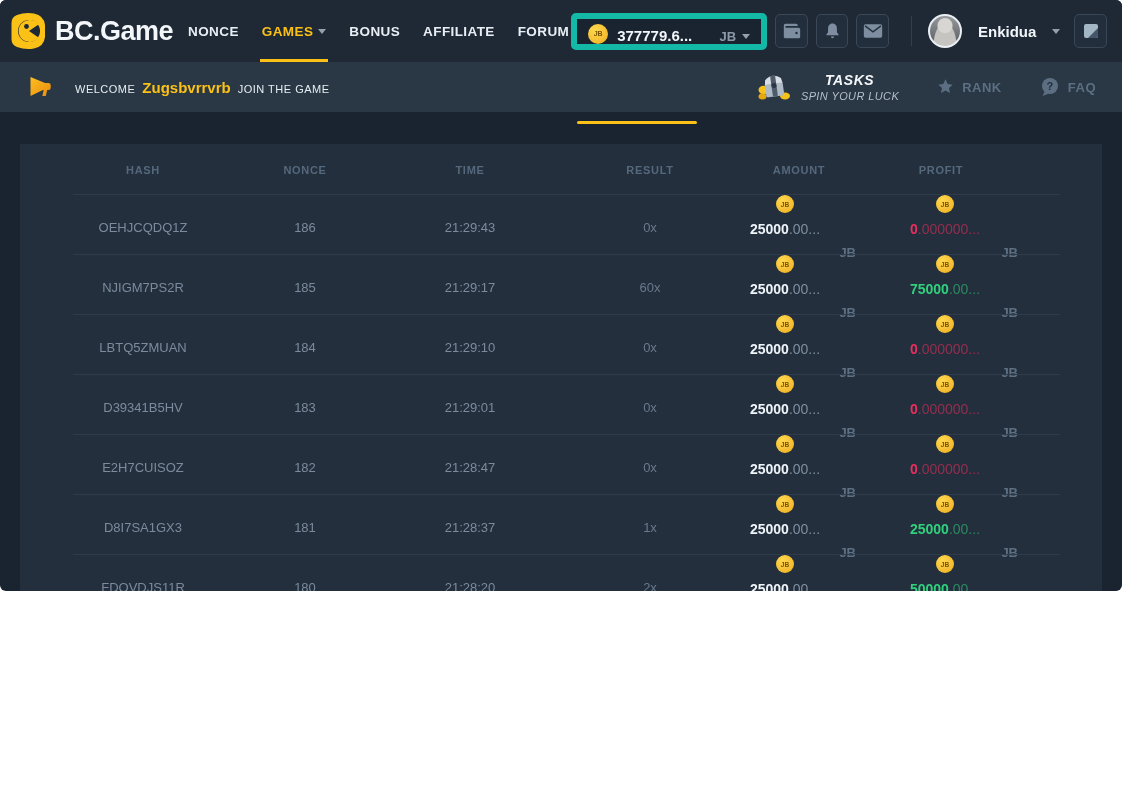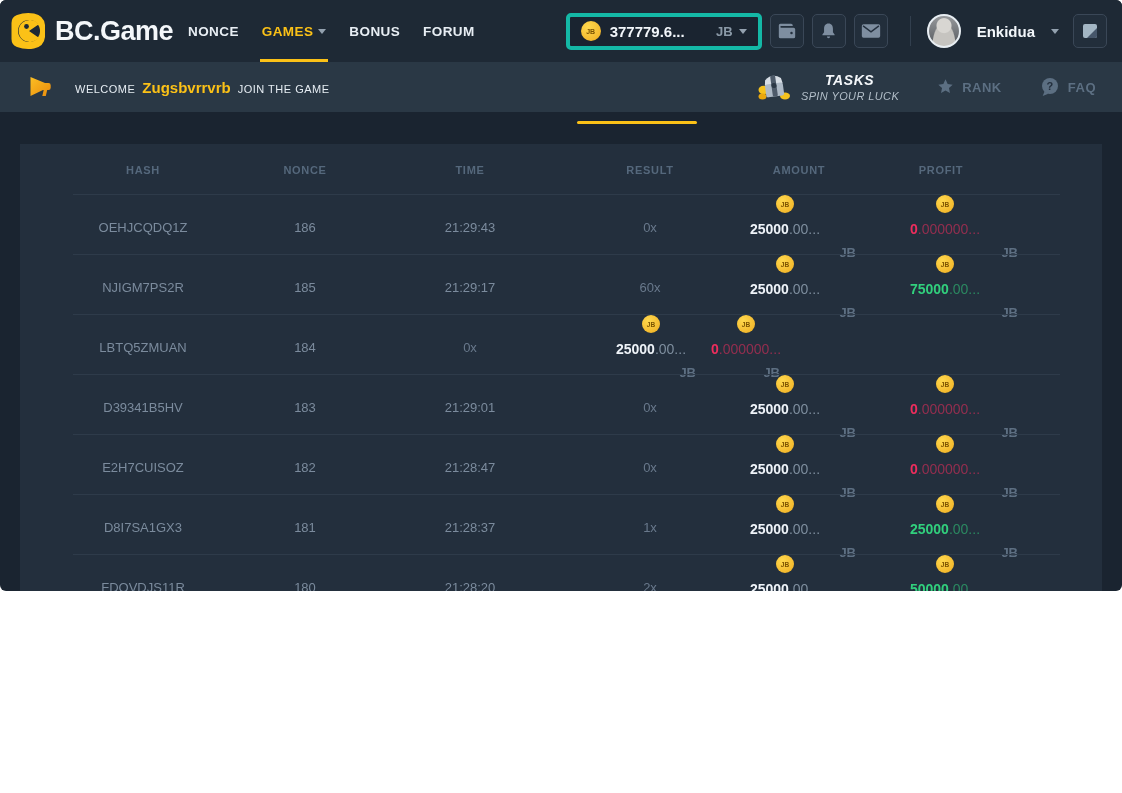--- a/index.html
+++ b/index.html
@@ -12,22 +12,22 @@
   .logo-text { color:#f4f7fa; font-size:27px; font-weight:bold; letter-spacing:-0.5px; }
   .mainnav { display:flex; gap:19px; margin-left:13px; height:62px; }
   .nav-item { position:relative; display:flex; align-items:center; gap:5px; height:62px; padding:0 2px;
               color:#e8eef4; font-size:13.5px; font-weight:bold; letter-spacing:.4px; cursor:pointer; }
   .nav-item.active { color:var(--accent,#fbc117); }
   .nav-item.active::after { content:''; position:absolute; left:0; right:0; bottom:0; height:3px;
               background:var(--accent,#fbc117); }
   .caret { width:0; height:0; border-left:4.5px solid transparent; border-right:4.5px solid transparent;
            border-top:5px solid #93a1af; display:inline-block; }
 
-  .balance-pill { margin-left:auto; height:37px; min-width:196px; border:4px solid #14b8a6; border-radius:5px;
-           background:#1a2430; display:flex; align-items:center; padding:0 11px; gap:9px; cursor:pointer; }
+  .balance-pill { margin-left:auto; height:37px; min-width:196px; border:6px solid #14b8a6; border-radius:5px;
+           background:#1a2430; display:flex; align-items:flex-end; padding:0 11px; gap:9px; cursor:pointer; }
   .coin { border-radius:50%; background:radial-gradient(circle at 35% 30%, #ffd84d, var(--coin,#f3ba2f) 70%, #d99a08);
           color:#7a5200; font-weight:800; display:inline-flex; align-items:center; justify-content:center; flex:none; }
   .coin.c20 { width:20px; height:20px; font-size:7px; }
   .coin.c18 { width:18px; height:18px; font-size:6.5px; }
   .balance-amt { color:#f2f6fa; font-size:15px; font-weight:bold; }
   .balance-cur { margin-left:auto; display:flex; align-items:center; gap:6px; color:#8b9aa8;
                  font-size:13px; font-weight:bold; }
 
   .iconbtn { width:34px; height:34px; border:1px solid #3a4757; border-radius:5px; background:#222e3b;
              display:flex; align-items:center; justify-content:center; margin-left:8px; cursor:pointer; }
@@ -101,20 +101,23 @@
           <span>NONCE</span>
         </span>
       <span class="nav-item active">
           <span>GAMES</span>
           <span class="caret"></span>
         </span>
       <span class="nav-item">
           <span>BONUS</span>
         </span>
       <span class="nav-item">
+          <span>AFFILIATE</span>
+        </span>
+      <span class="nav-item">
           <span>FORUM</span>
         </span>
     </nav>
 
     <div class="balance-pill">
       <span class="coin c20">JB</span>
       <span class="balance-amt">377779.6...</span>
       <span class="balance-cur">
         <span>JB</span>
         <span class="caret"></span>
@@ -252,20 +255,21 @@
         <span class="td money profitcell">
           <span class="coin c18">JB</span>
           <span class="val pos"><span class="main">75000</span><span class="frac">.00...</span></span>
           <span class="cur">JB</span>
         </span>
       </div>
 
       <div class="grid trow">
         <span class="td">LBTQ5ZMUAN</span>
         <span class="td">184</span>
+        <span class="td">21:29:10</span>
         <span class="td result">0x</span>
         <span class="td money">
           <span class="coin c18">JB</span>
           <span class="val"><span class="main">25000</span><span class="frac">.00...</span></span>
           <span class="cur">JB</span>
         </span>
         <span class="td money profitcell">
           <span class="coin c18">JB</span>
           <span class="val neg"><span class="main">0</span><span class="frac">.000000...</span></span>
           <span class="cur">JB</span>

